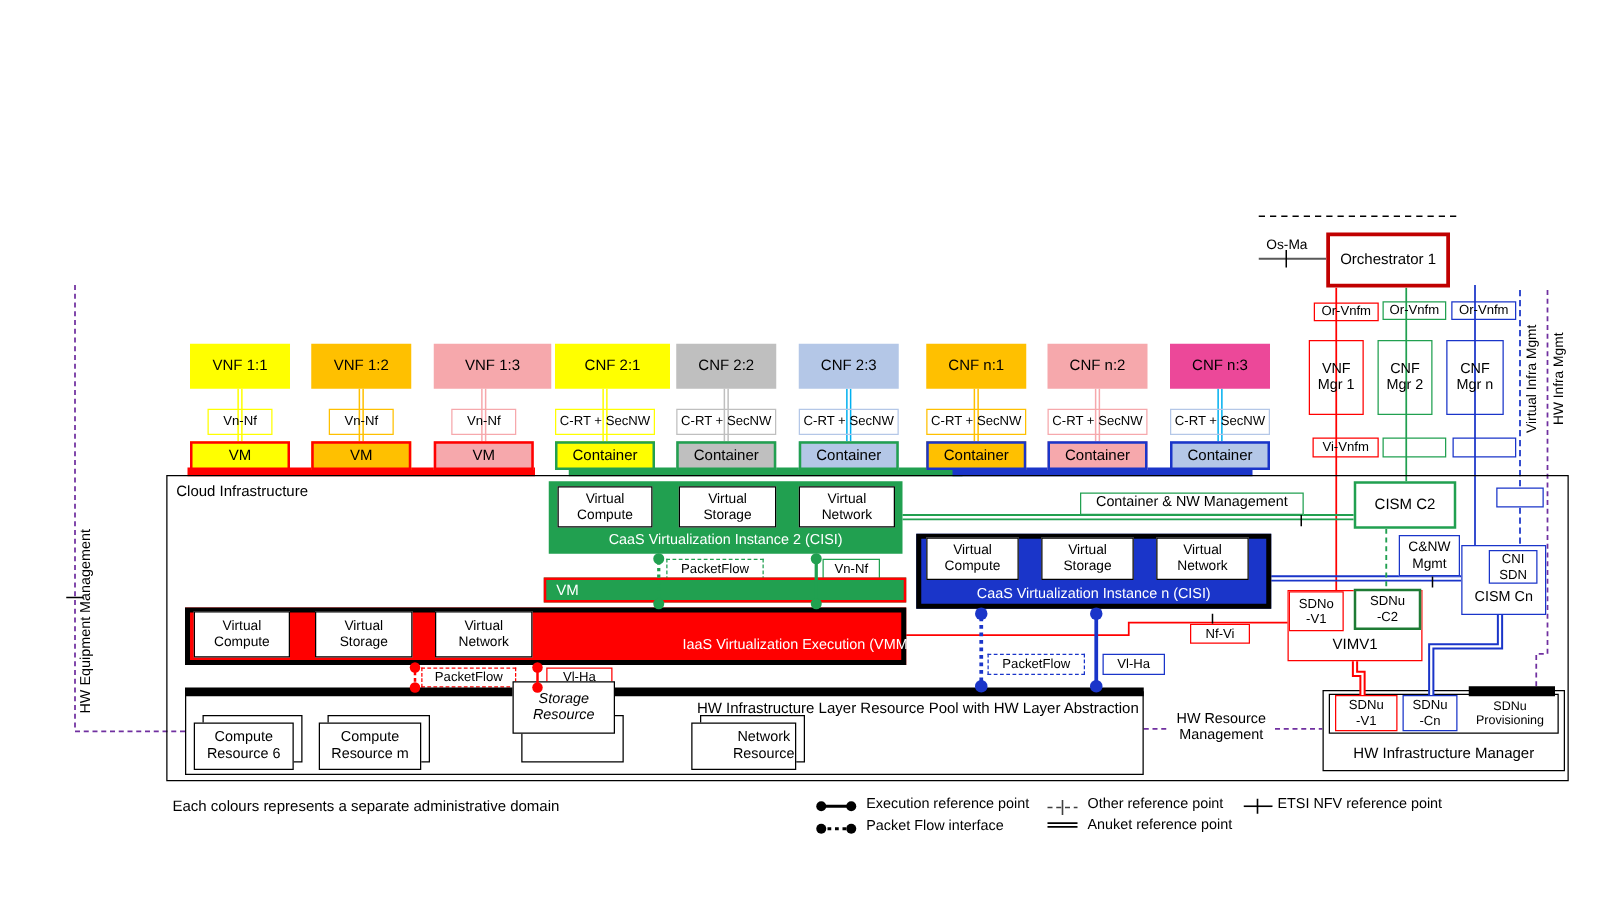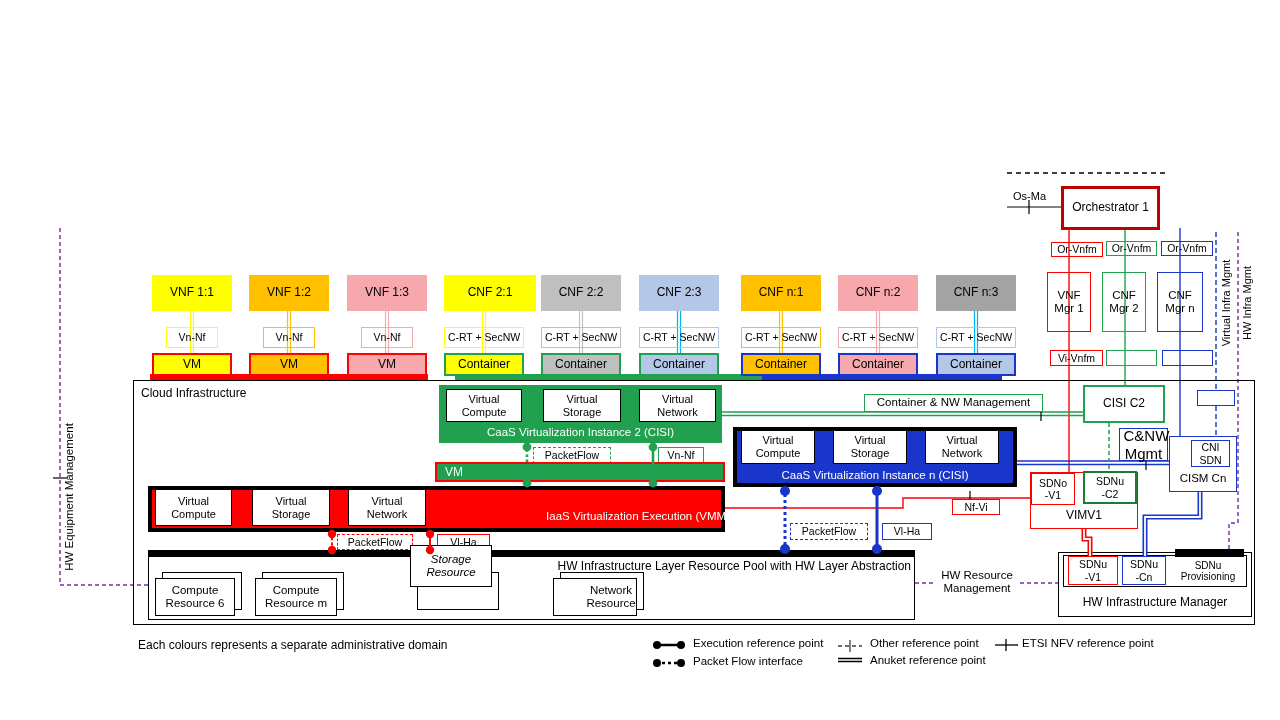--- a/index.html
+++ b/index.html
@@ -64,39 +64,39 @@
   <div class="abs c" style="left:1061px;top:186px;width:99px;height:44px;border:3.5px solid #C00000;background:#fff;font-size:12px;">
       <span style="width:80px;">Orchestrator 1</span>
     </div>
 
   <div class="abs c" style="left:152px;top:275px;width:80px;height:36px;background:#FFFF00;font-size:12px;">
       <span>VNF 1:1</span>
     </div>
   <div class="abs c" style="left:249px;top:275px;width:80px;height:36px;background:#FFC000;font-size:12px;">
       <span>VNF 1:2</span>
     </div>
-  <div class="abs c" style="left:347px;top:275px;width:80px;height:36px;background:#F6A8AC;font-size:12px;">
+  <div class="abs c" style="left:347px;top:275px;width:94px;height:36px;background:#F6A8AC;font-size:12px;">
       <span>VNF 1:3</span>
     </div>
   <div class="abs c" style="left:444px;top:275px;width:92px;height:36px;background:#FFFF00;font-size:12px;">
       <span>CNF 2:1</span>
     </div>
   <div class="abs c" style="left:541px;top:275px;width:80px;height:36px;background:#BFBFBF;font-size:12px;">
       <span>CNF 2:2</span>
     </div>
   <div class="abs c" style="left:639px;top:275px;width:80px;height:36px;background:#B4C7E7;font-size:12px;">
       <span>CNF 2:3</span>
     </div>
   <div class="abs c" style="left:741px;top:275px;width:80px;height:36px;background:#FFC000;font-size:12px;">
       <span>CNF n:1</span>
     </div>
   <div class="abs c" style="left:838px;top:275px;width:80px;height:36px;background:#F6A8AC;font-size:12px;">
       <span>CNF n:2</span>
     </div>
-  <div class="abs c" style="left:936px;top:275px;width:80px;height:36px;background:#a3a3a3;font-size:12px;">
+  <div class="abs c" style="left:936px;top:275px;width:80px;height:36px;background:#ec4899;font-size:12px;">
       <span>CNF n:3</span>
     </div>
 
   <div class="abs c" style="left:166px;top:327px;width:52px;height:21px;border:1.3px solid #FFFF00;font-size:10.5px;">
       <span>Vn-Nf</span>
     </div>
   <div class="abs c" style="left:263px;top:327px;width:52px;height:21px;border:1.3px solid #FFC000;font-size:10.5px;">
       <span>Vn-Nf</span>
     </div>
   <div class="abs c" style="left:361px;top:327px;width:52px;height:21px;border:1.3px solid #F6A8AC;font-size:10.5px;">
@@ -243,24 +243,24 @@
 
   <div class="abs c" style="left:952px;top:499px;width:48px;height:16px;border:1.4px solid #FF0000;background:#fff;font-size:10.5px;">
       <span>Nf-Vi</span>
     </div>
 
   <div class="abs c" style="left:864px;top:394px;width:179px;height:18px;border:1.5px solid #21A050;background:#fff;font-size:11.5px;">
       <span>Container &amp; NW Management</span>
     </div>
 
   <div class="abs c" style="left:1083px;top:385px;width:82px;height:38px;border:2px solid #21A050;background:#fff;font-size:12px;">
-      <span>CISI C2</span>
+      <span>CISM C2</span>
     </div>
   <div class="abs" style="left:1197px;top:390px;width:38px;height:16px;border:1.5px solid #1A35C9;background:#fff;"></div>
-  <div class="abs c" style="left:1119px;top:428px;width:49px;height:33px;border:1.8px solid #1A35C9;background:#fff;font-size:15px;">
+  <div class="abs c" style="left:1119px;top:428px;width:49px;height:33px;border:1.8px solid #1A35C9;background:#fff;font-size:11px;">
       <span style="width:40px;">C&amp;NW Mgmt</span>
     </div>
   <div class="abs" style="left:1169px;top:436px;width:68px;height:56px;border:1.8px solid #1A35C9;background:#fff;"></div>
   <div class="abs c" style="left:1191px;top:440px;width:39px;height:27px;border:1.6px solid #1A35C9;background:#fff;font-size:10.5px;">
       <span style="width:28px;">CNI SDN</span>
     </div>
   <div class="abs c" style="left:1169px;top:471px;width:68px;height:16px;font-size:11.5px;">CISM Cn</div>
 
   <div class="abs" style="left:1030px;top:472px;width:108px;height:57px;border:1.8px solid #FF0000;background:#fff;"></div>
   <div class="abs c" style="left:1031px;top:473px;width:44px;height:32px;border:1.6px solid #FF0000;background:#fff;font-size:10.5px;">

